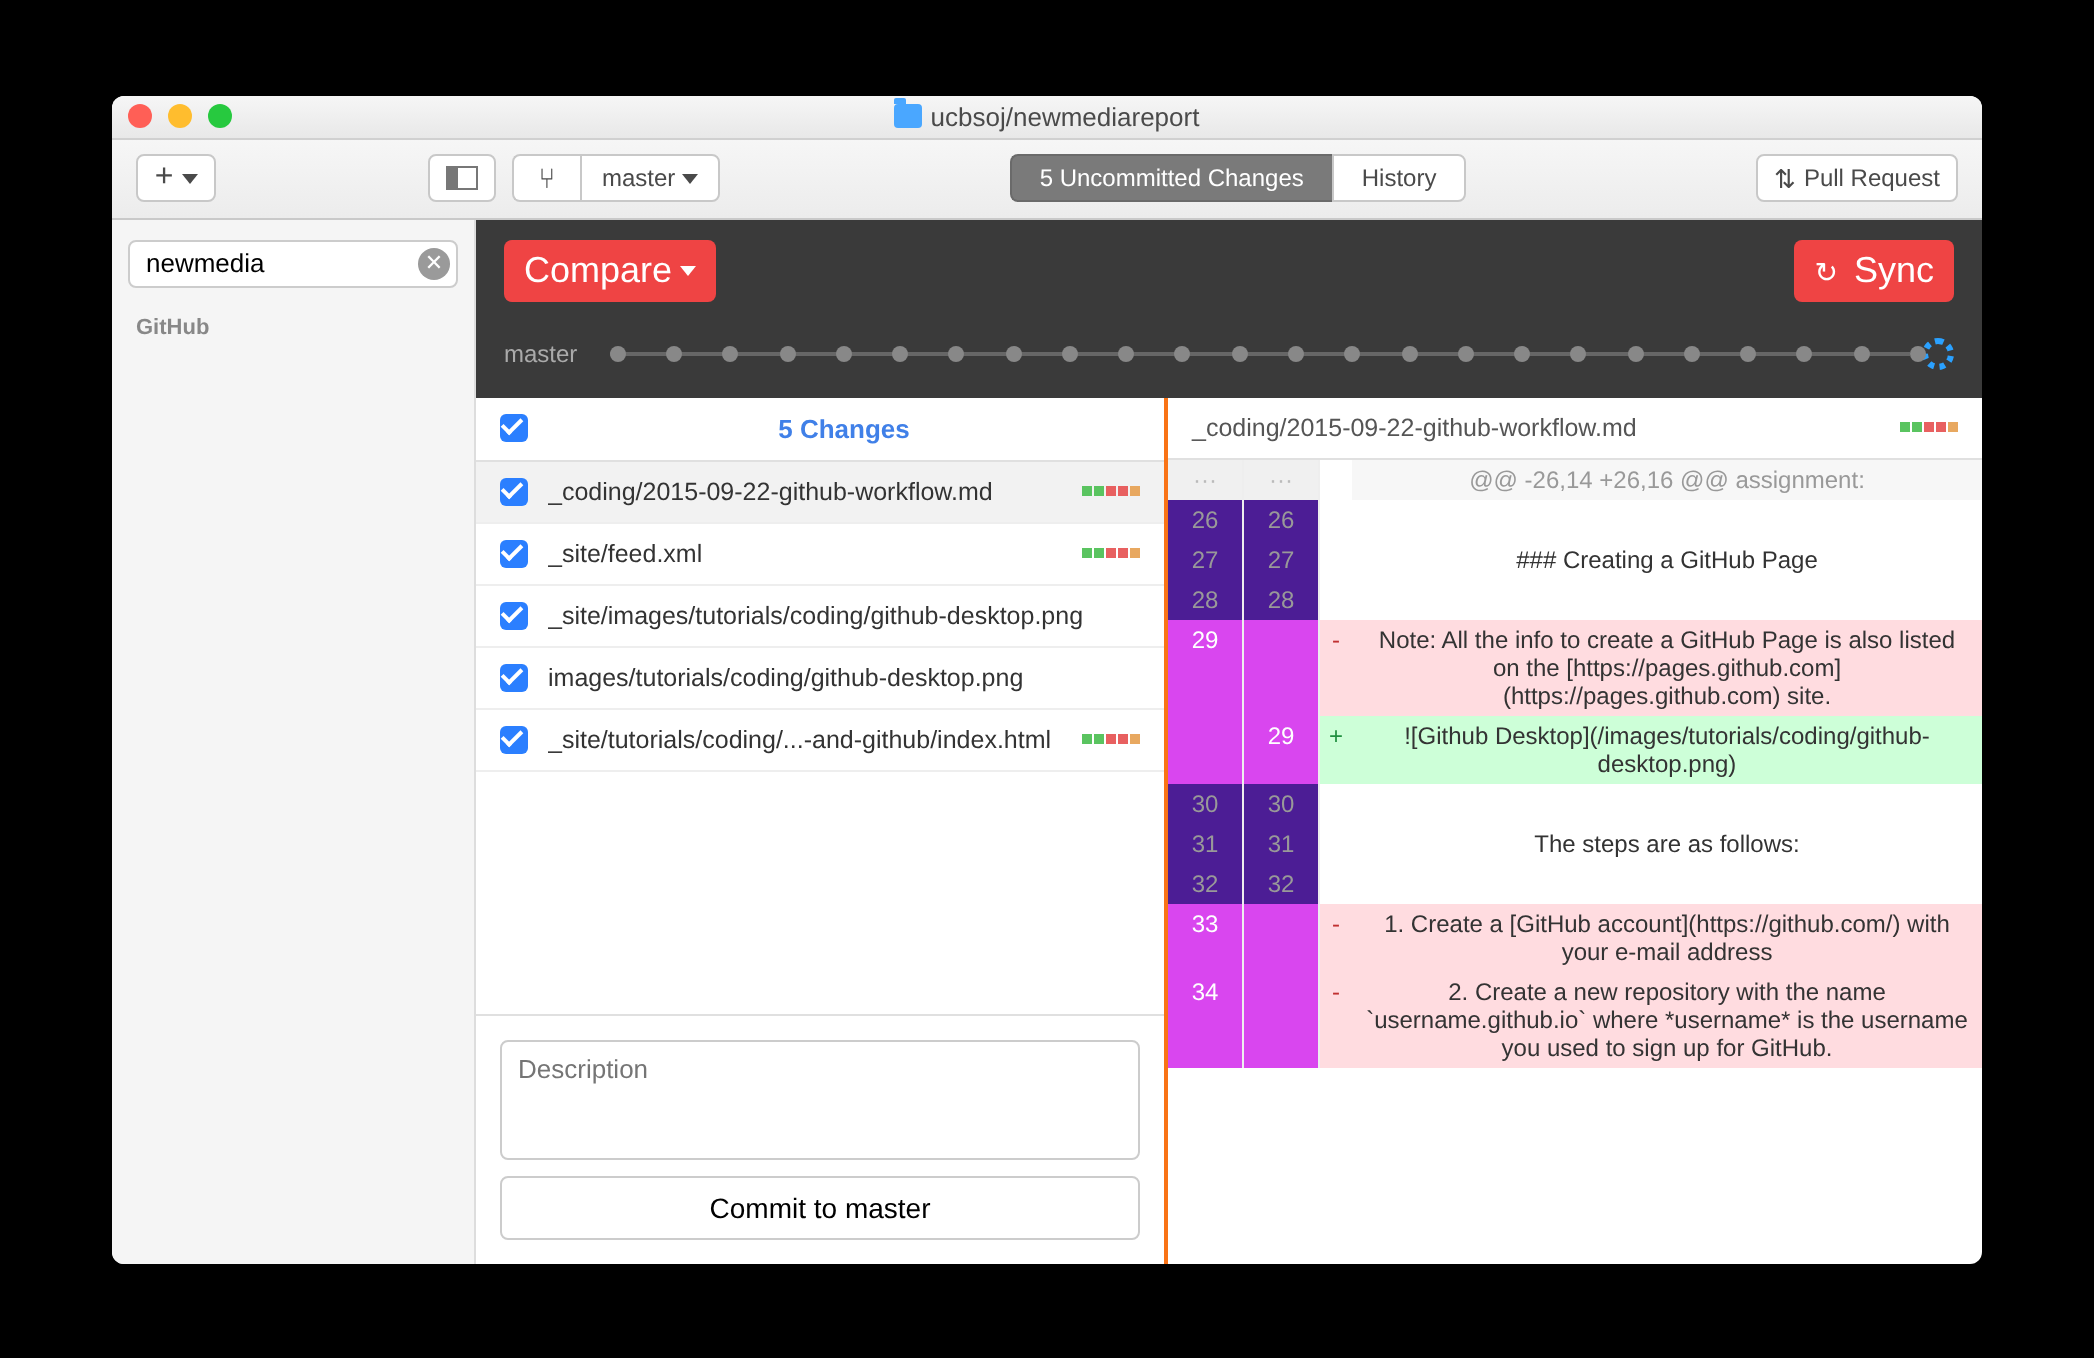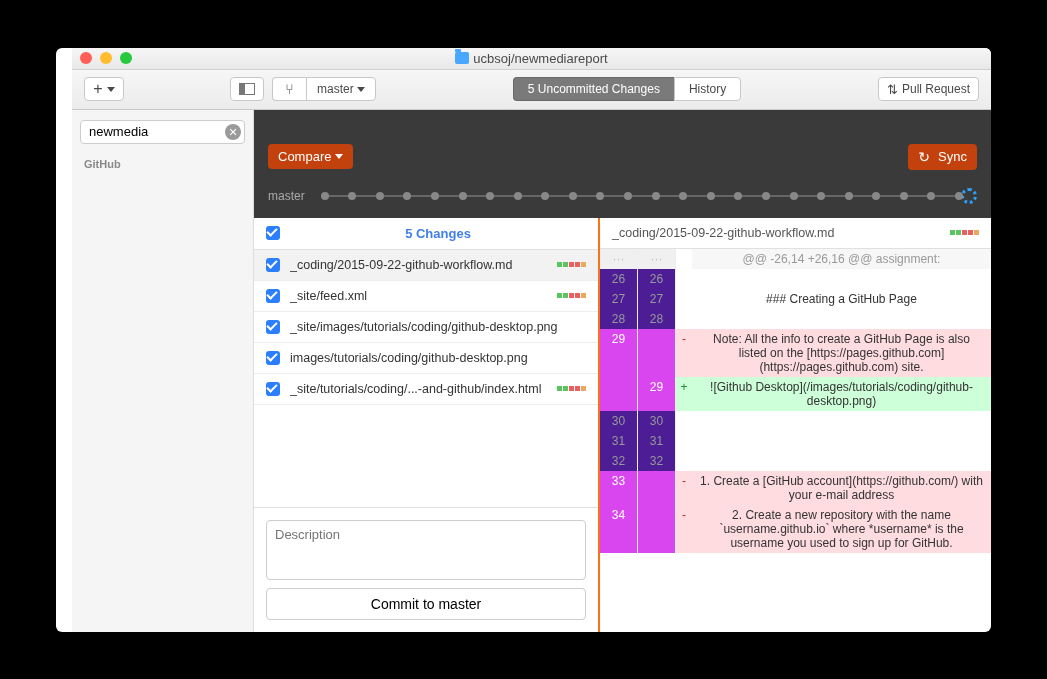--- a/index.html
+++ b/index.html
@@ -1,17 +1,17 @@
 <!DOCTYPE html>
 <html><head>
 <meta charset="utf-8">
 <style>
 * { box-sizing: border-box; margin: 0; padding: 0; font-family: -apple-system, "Helvetica Neue", Arial, sans-serif; }
 body { background: #000; display: flex; align-items: center; justify-content: center; height: 679px; width: 1047px; }
-.window { width: 935px; height: 584px; background: #fff; border-radius: 6px; overflow: hidden; box-shadow: 0 20px 60px rgba(0,0,0,.5); display: flex; flex-direction: column; padding-left: 16px; }
+.window { width: 935px; height: 584px; background: #fff; border-radius: 6px; overflow: hidden; box-shadow: 0 20px 60px rgba(0,0,0,.5); display: flex; flex-direction: column; }
 .titlebar { height: 22px; background: linear-gradient(#f6f6f6,#e8e8e8); display: flex; align-items: center; padding: 0 8px; position: relative; border-bottom: 1px solid #d0d0d0; }
 .traffic { display: flex; gap: 8px; }
 .dot { width: 12px; height: 12px; border-radius: 50%; }
 .dot.red { background: #ff5f56; }
 .dot.yellow { background: #ffbd2e; }
 .dot.green { background: #27c93f; }
 .title { position: absolute; left: 0; right: 0; text-align: center; font-size: 13px; color: #4a4a4a; display: flex; align-items: center; justify-content: center; gap: 4px; }
 .folder-icon { width: 14px; height: 12px; background: #4aa7ff; border-radius: 2px; display: inline-block; position: relative; }
 .folder-icon::before { content:""; position:absolute; top:-3px; left:0; width:6px; height:3px; background:#4aa7ff; border-radius:1px 1px 0 0; }
 .toolbar { height: 40px; background: linear-gradient(#f6f6f6,#ececec); border-bottom: 1px solid #c9c9c9; display: flex; align-items: center; padding: 0 12px; gap: 8px; }
@@ -28,21 +28,21 @@
 .sidebar { width: 182px; background: #f5f5f5; border-right: 1px solid #ddd; display: flex; flex-direction: column; }
 .search-wrap { padding: 10px 8px; }
 .search { width: 100%; height: 24px; border: 1px solid #ccc; border-radius: 4px; padding: 0 22px 0 8px; font-size: 13px; background: #fff; }
 .search-rel { position: relative; }
 .clear-btn { position: absolute; right: 4px; top: 4px; width: 16px; height: 16px; background: #9a9a9a; border-radius: 50%; color:#fff; font-size:11px; line-height:16px; text-align:center; cursor:pointer; }
 .side-label { font-size: 11px; color: #888; padding: 4px 12px; font-weight: 600; }
 .side-item { background: #c1c1c1; color: #fff; padding: 6px 12px; font-size: 13px; display: flex; align-items: center; gap: 8px; }
 .repo-icon { width: 14px; height: 14px; border:2px solid #fff; border-radius:2px; }
 .main { flex: 1; display: flex; flex-direction: column; min-width: 0; }
 .darkbar { background: #3a3a3a; padding: 10px 14px; display: flex; align-items: center; gap: 10px; }
-.dark-btn { background: #c2410c; color: #fff; border: none; border-radius: 4px; padding: 5px 10px; font-size: 13px; cursor: pointer; display:flex; align-items:center; gap:4px;margin-top:24px; }
+.dark-btn { background: #ef4444; color: #fff; border: none; border-radius: 4px; padding: 5px 10px; font-size: 18px; cursor: pointer; display:flex; align-items:center; gap:4px; }
 .timeline { background: #3a3a3a; padding: 8px 14px 14px; display: flex; align-items: center; gap: 6px; }
 .tl-label { color: #aaa; font-size: 12px; margin-right: 10px; }
 .tl-track { flex:1; height:2px; background:#666; position:relative; display:flex; align-items:center; }
 .tl-dot { width:8px; height:8px; background:#888; border-radius:50%; }
 .tl-ring { width:16px; height:16px; border:3px dotted #2aa1ff; border-radius:50%; margin-left:auto; }
 .content { flex: 1; display: flex; min-height: 0; }
 .changes-col { width: 346px; border-right: 2px solid #f97316; display: flex; flex-direction: column; }
 .changes-header { padding: 8px 12px; border-bottom: 1px solid #e0e0e0; display: flex; align-items: center; gap: 10px; font-size: 13px; font-weight: 600; color: #4080e8; }
 .changes-header .label { flex:1; text-align:center; }
 .chk { width:14px; height:14px; background:#2b7fff; border-radius:3px; position:relative; flex-shrink:0; cursor:pointer; }
@@ -294,20 +294,21 @@
               <div class="diff-row">
                 <div class="ln">30</div>
                 <div class="ln">30</div>
                 <div class="sign"></div>
                 <div class="code"></div>
               </div>
               <div class="diff-row">
                 <div class="ln">31</div>
                 <div class="ln">31</div>
                 <div class="sign"></div>
+                <div class="code">The steps are as follows:</div>
               </div>
               <div class="diff-row">
                 <div class="ln">32</div>
                 <div class="ln">32</div>
                 <div class="sign"></div>
                 <div class="code"></div>
               </div>
               <div class="diff-row row-del">
                 <div class="ln blue">33</div>
                 <div class="ln blue"></div>

